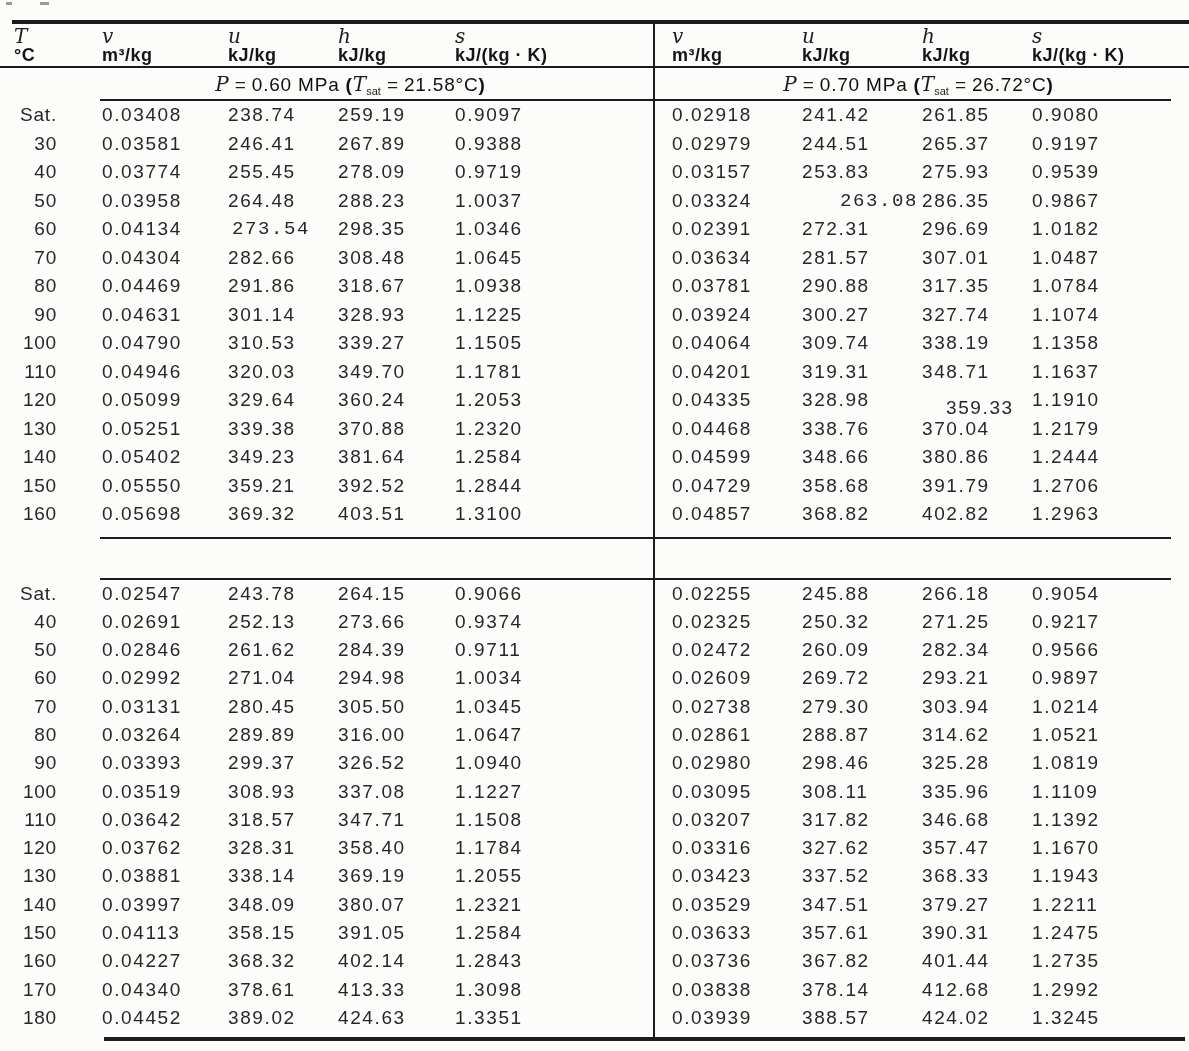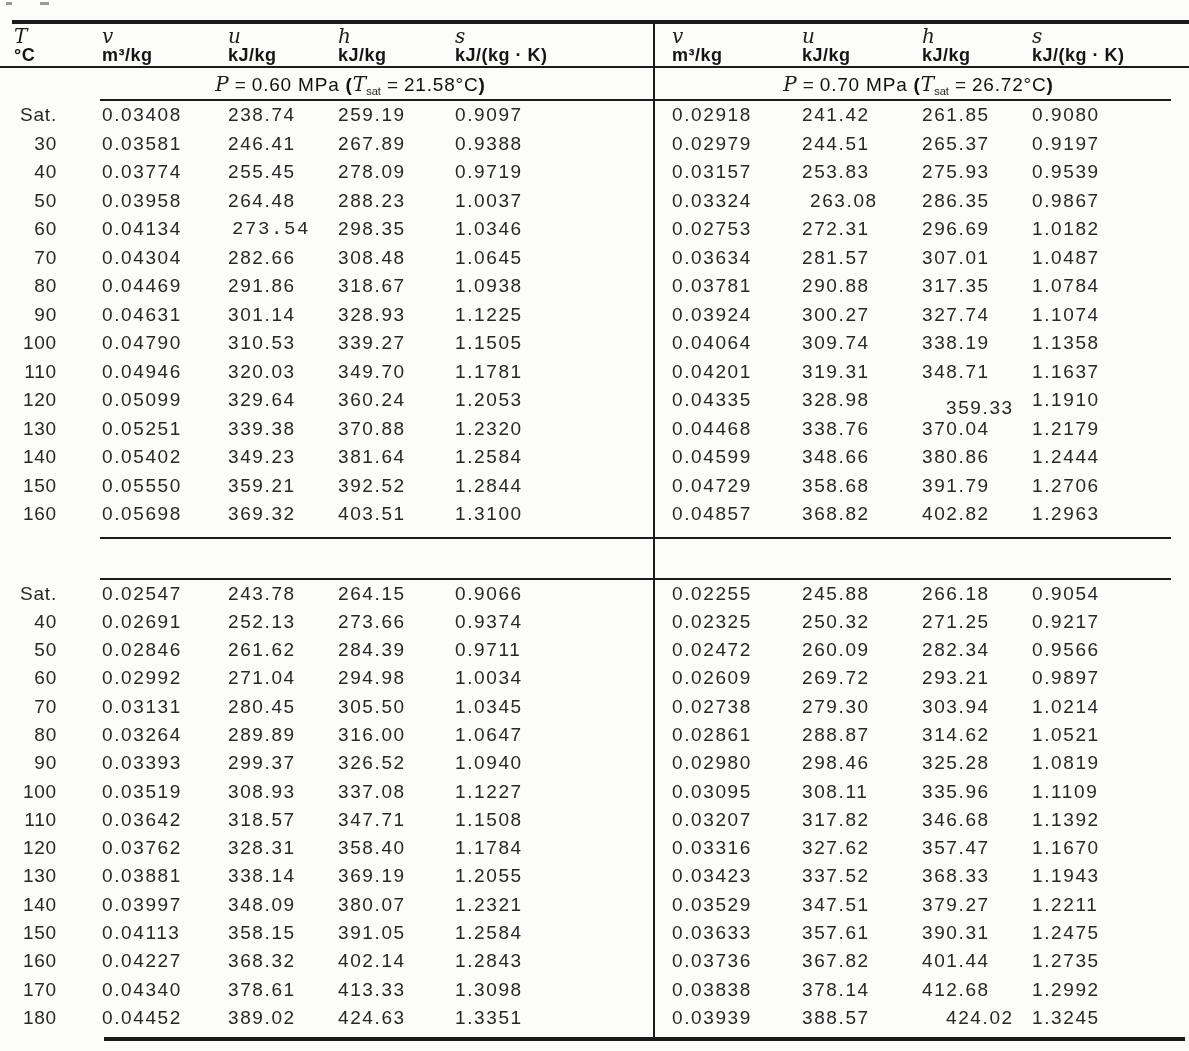--- a/index.html
+++ b/index.html
@@ -144,31 +144,31 @@
           <span class="cell" style="left: 922px;">275.93</span>
           <span class="cell" style="left: 1032px;">0.9539</span>
         </div>
         <div class="row">
           <span class="cell tcell">50</span>
           <span class="cell" style="left: 102px;">0.03958</span>
           <span class="cell" style="left: 228px;">264.48</span>
           <span class="cell" style="left: 338px;">288.23</span>
           <span class="cell" style="left: 455px;">1.0037</span>
           <span class="cell" style="left: 672px;">0.03324</span>
-          <span class="cell" style="left: 810px;">263.08</span>
+          <span class="cell" style="left: 840px; font-family: Liberation Mono, monospace;">263.08</span>
           <span class="cell" style="left: 922px;">286.35</span>
           <span class="cell" style="left: 1032px;">0.9867</span>
         </div>
         <div class="row">
           <span class="cell tcell">60</span>
           <span class="cell" style="left: 102px;">0.04134</span>
           <span class="cell" style="left: 232px; font-family: Liberation Mono, monospace;">273.54</span>
           <span class="cell" style="left: 338px;">298.35</span>
           <span class="cell" style="left: 455px;">1.0346</span>
-          <span class="cell" style="left: 672px;">0.02753</span>
+          <span class="cell" style="left: 672px;">0.02391</span>
           <span class="cell" style="left: 802px;">272.31</span>
           <span class="cell" style="left: 922px;">296.69</span>
           <span class="cell" style="left: 1032px;">1.0182</span>
         </div>
         <div class="row">
           <span class="cell tcell">70</span>
           <span class="cell" style="left: 102px;">0.04304</span>
           <span class="cell" style="left: 228px;">282.66</span>
           <span class="cell" style="left: 338px;">308.48</span>
           <span class="cell" style="left: 455px;">1.0645</span>
@@ -448,21 +448,21 @@
           <span class="cell" style="left: 1032px;">1.2992</span>
         </div>
         <div class="row">
           <span class="cell tcell">180</span>
           <span class="cell" style="left: 102px;">0.04452</span>
           <span class="cell" style="left: 228px;">389.02</span>
           <span class="cell" style="left: 338px;">424.63</span>
           <span class="cell" style="left: 455px;">1.3351</span>
           <span class="cell" style="left: 672px;">0.03939</span>
           <span class="cell" style="left: 802px;">388.57</span>
-          <span class="cell" style="left: 922px; margin-left: 24px;">424.02</span>
+          <span class="cell" style="left: 922px;">424.02</span>
           <span class="cell" style="left: 1032px;">1.3245</span>
         </div>
       </div>
     </div>
 
   <div class="rule rule-bottom"></div>
   <div class="vdivider"></div>
 </div>
 
 </body></html>

